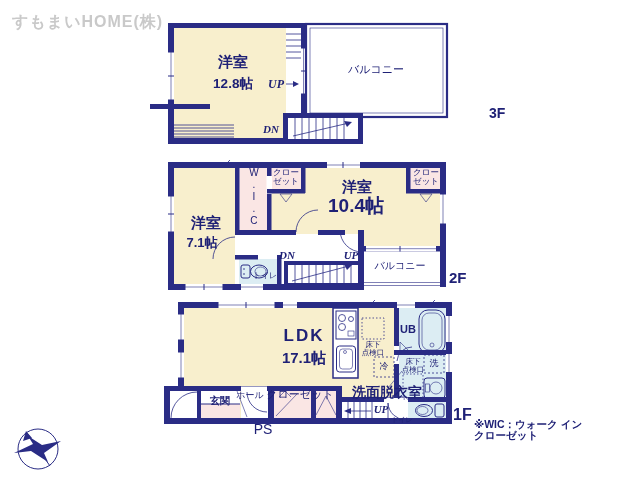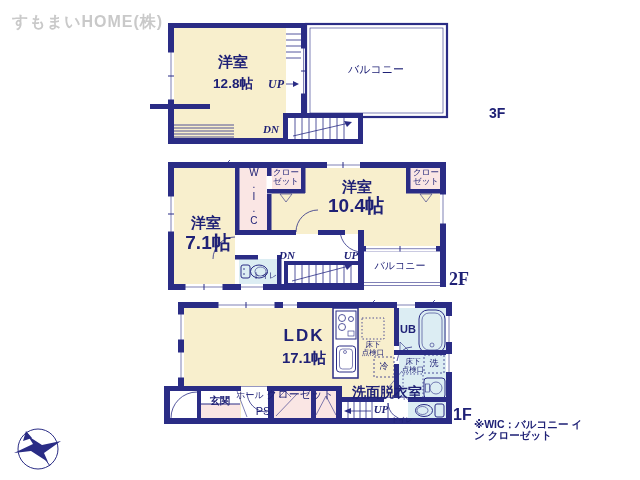--- a/index.html
+++ b/index.html
@@ -335,40 +335,40 @@
 <div class="lbl b" style="left:449px;top:106px;font-size:14px;margin-left:40px;">3F</div>
 
 <div class="lbl c" style="left:286px;top:177px;font-size:8.5px;">クロー
 ゼット</div>
 <div class="lbl c" style="left:426px;top:177px;font-size:8.5px;">クロー
 ゼット</div>
 <div class="lbl c vert" style="left:253px;top:197px;font-size:10px;">W.I.C</div>
 <div class="lbl c b" style="left:357px;top:187px;font-size:15px;">洋室</div>
 <div class="lbl c b" style="left:356px;top:206px;font-size:19px;">10.4帖</div>
 <div class="lbl c b" style="left:206px;top:223px;font-size:15px;">洋室</div>
-<div class="lbl c b" style="left:208px;top:243px;font-size:19px;">7.1帖</div>
+<div class="lbl c b" style="left:202px;top:243px;font-size:13px;">7.1帖</div>
 <div class="lbl c" style="left:265px;top:276px;font-size:8px;">トイレ</div>
 <div class="lbl c updn" style="left:287px;top:256px;font-size:11px;">DN</div>
 <div class="lbl c updn" style="left:351px;top:256px;font-size:11px;">UP</div>
 <div class="lbl c" style="left:400px;top:266px;font-size:10px;">バルコニー</div>
-<div class="lbl b" style="left:449px;top:270px;font-size:18px;font-family:Liberation Serif, serif;">2F</div>
+<div class="lbl b" style="left:449px;top:270px;font-size:15px;">2F</div>
 
 <div class="lbl c b" style="left:304px;top:336px;font-size:17px;letter-spacing:2px;">LDK</div>
 <div class="lbl c b" style="left:304px;top:358px;font-size:15px;">17.1帖</div>
 <div class="lbl c b" style="left:220px;top:401px;font-size:10px;">玄関</div>
 <div class="lbl c" style="left:250px;top:396px;font-size:9px;">ホール</div>
 <div class="lbl c" style="left:300px;top:395px;font-size:11px;">クローゼット</div>
-<div class="lbl c" style="left:263px;top:412px;font-size:11px;">PS</div>
+<div class="lbl c" style="left:263px;top:430px;font-size:14px;">PS</div>
 <div class="lbl c b" style="left:387px;top:393px;font-size:14px;">洗面脱衣室</div>
 <div class="lbl c b" style="left:408px;top:330px;font-size:11px;">UB</div>
 <div class="lbl c" style="left:384px;top:367px;font-size:9px;">冷</div>
 <div class="lbl c" style="left:434px;top:364px;font-size:9px;">洗</div>
 <div class="lbl c" style="left:373px;top:349px;font-size:7.5px;">床下
 点検口</div>
 <div class="lbl c" style="left:413px;top:366px;font-size:7.5px;">床下
 点検口</div>
 <div class="lbl c" style="left:402px;top:420px;font-size:7px;">トイレ</div>
 <div class="lbl c updn" style="left:381px;top:410px;font-size:11px;">UP</div>
 <div class="lbl b" style="left:453px;top:406px;font-size:16px;">1F</div>
 
-<div class="lbl b" style="left:474px;top:419px;font-size:10.5px;">※WIC：バルコニー イン クローゼット</div>
+<div class="lbl b" style="left:474px;top:419px;font-size:10.5px;">※WIC：ウォーク イン クローゼット</div>
 
 </div>
 
 </body></html>

